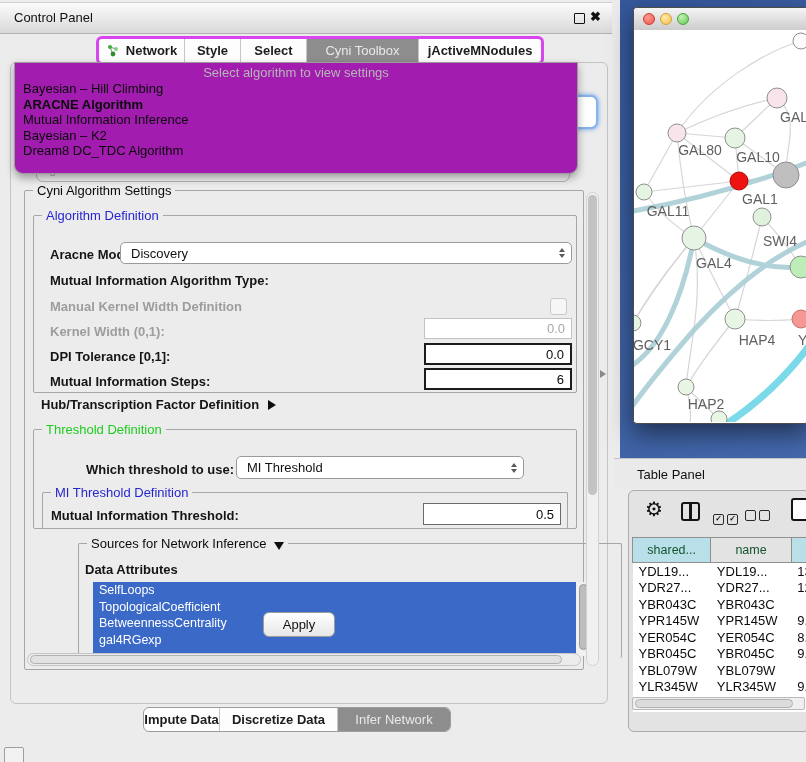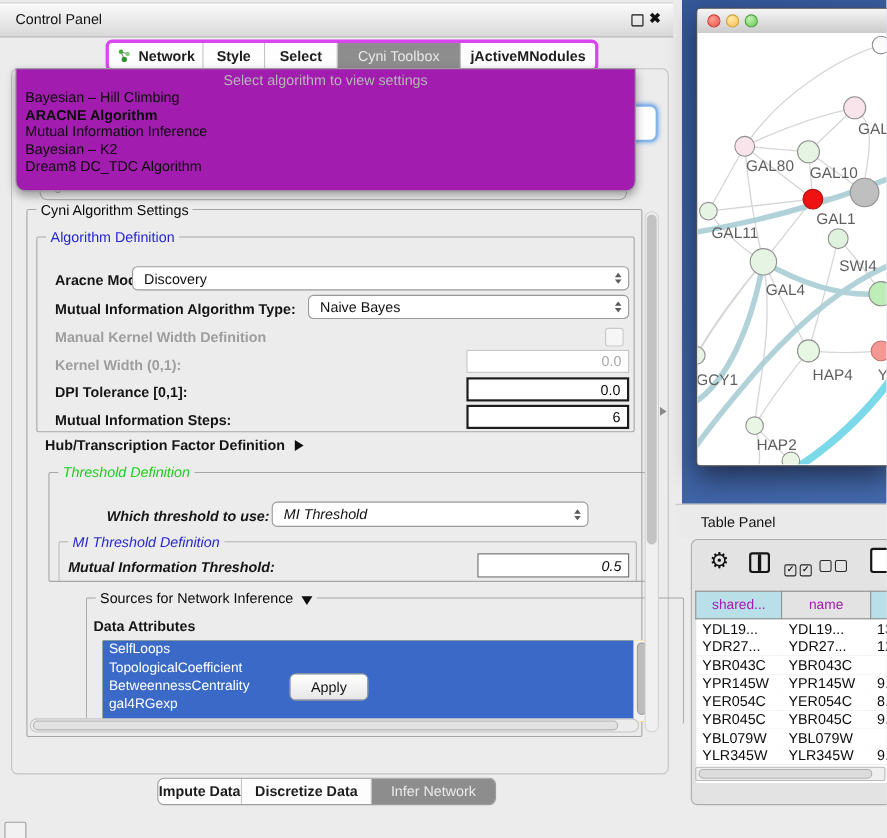--- a/index.html
+++ b/index.html
@@ -102,21 +102,21 @@
   #tp-header .t{position:absolute;left:23px;top:8px;font-size:13px;color:#111;}
   #tp-container{left:628px;top:490px;width:180px;height:240px;background:#e3e3e3;border:1px solid #ababab;border-radius:6px;}
   .gear{position:absolute;left:16px;top:6px;font-size:20px;color:#111;}
   .col-ico{position:absolute;left:52px;top:11px;width:15px;height:15px;border:2.5px solid #141414;border-radius:3px;}
   .col-ico:after{content:"";position:absolute;left:6px;top:0;width:2.5px;height:15px;background:#141414;}
   .cb{display:inline-block;width:9px;height:9px;border:1.5px solid #2a2a2a;border-radius:2px;margin-right:3px;font-size:8px;line-height:8px;color:#111;text-align:center;font-weight:bold;}
   .cb-group{position:absolute;top:16px;}
   .doc-ico{position:absolute;left:162px;top:7px;width:15px;height:19px;border:2px solid #141414;border-radius:3px;background:#fff;}
 
   #tp-table{position:absolute;left:3px;top:46px;width:220px;border-collapse:collapse;table-layout:fixed;}
-  #tp-table th{height:24px;font-size:12.5px;font-weight:normal;color:#a21caf;border:1px solid #8f8f8f;text-align:center;padding:0;}
+  #tp-table th{height:24px;font-size:12.5px;font-weight:normal;color:#14532d;border:1px solid #8f8f8f;text-align:center;padding:0;}
   #tp-table td{height:16.5px;font-size:13px;color:#0c0c0c;background:#fff;padding:0 0 0 6px;white-space:nowrap;overflow:hidden;}
   th.hblue{background:#b9dfe9;}
   th.hgray{background:#e3e3e3;}
   #tp-hscroll{position:absolute;left:3px;top:206px;width:173px;height:13px;background:#efefef;border:1px solid #b9b9b9;border-radius:2px;box-sizing:border-box;}
   #tp-hscroll .hthumb{left:2px;width:158px;background:#dcdcdc;}
 
   
   #divider-arrow{left:600px;top:370px;width:0;height:0;border-left:6px solid #8a8a8a;border-top:4px solid transparent;border-bottom:4px solid transparent;}
   #corner-icon{left:4px;top:747px;width:18px;height:15px;background:#f2f2f2;border:1px solid #9f9f9f;border-radius:2px;}
   svg text{font-family:"Liberation Sans", sans-serif;}
@@ -180,27 +180,20 @@
       <span class="flabel" style="left:16px;top:31px;">Aracne Mode:</span>
       <div class="combo" style="left:86px;top:26px;width:452px;height:22px;">
         <span>Discovery</span>
         <span class="stepper">
             <i class="up"></i>
             <i class="dn"></i>
           </span>
       </div>
 
       <span class="flabel" style="left:16px;top:57px;">Mutual Information Algorithm Type:</span>
-      <div class="combo" style="left:246px;top:52px;width:292px;height:22px;">
-        <span>Naive Bayes</span>
-        <span class="stepper">
-            <i class="up"></i>
-            <i class="dn"></i>
-          </span>
-      </div>
 
       <span class="flabel dis" style="left:16px;top:83px;">Manual Kernel Width Definition</span>
       <span class="checkbox" style="left:516px;top:82px;"></span>
 
       <span class="flabel dis" style="left:16px;top:108px;">Kernel Width (0,1):</span>
       <div class="field dis" style="left:390px;top:102px;width:148px;height:21px;">
         <span>0.0</span>
       </div>
 
       <span class="flabel" style="left:16px;top:133px;">DPI Tolerance [0,1]:</span>
@@ -211,21 +204,21 @@
       <span class="flabel" style="left:16px;top:158px;">Mutual Information Steps:</span>
       <div class="field hot" style="left:390px;top:152px;width:148px;height:22px;">
         <span>6</span>
       </div>
     </div>
 
     <span class="flabel" style="left:16px;top:206px;">
       <span>Hub/Transcription Factor Definition</span><span class="tri-right"></span>
     </span>
 
-    <div class="groupbox" style="left:19px;top:238px;width:542px;height:98px;font-style:italic;">
+    <div class="groupbox" style="left:8px;top:238px;width:542px;height:98px;">
       <span class="gtitle green">Threshold Definition</span>
 
       <span class="flabel" style="left:52px;top:32px;">Which threshold to use:</span>
       <div class="combo" style="left:202px;top:26px;width:288px;height:23px;">
         <span>MI Threshold</span>
         <span class="stepper">
             <i class="up"></i>
             <i class="dn"></i>
           </span>
       </div>

